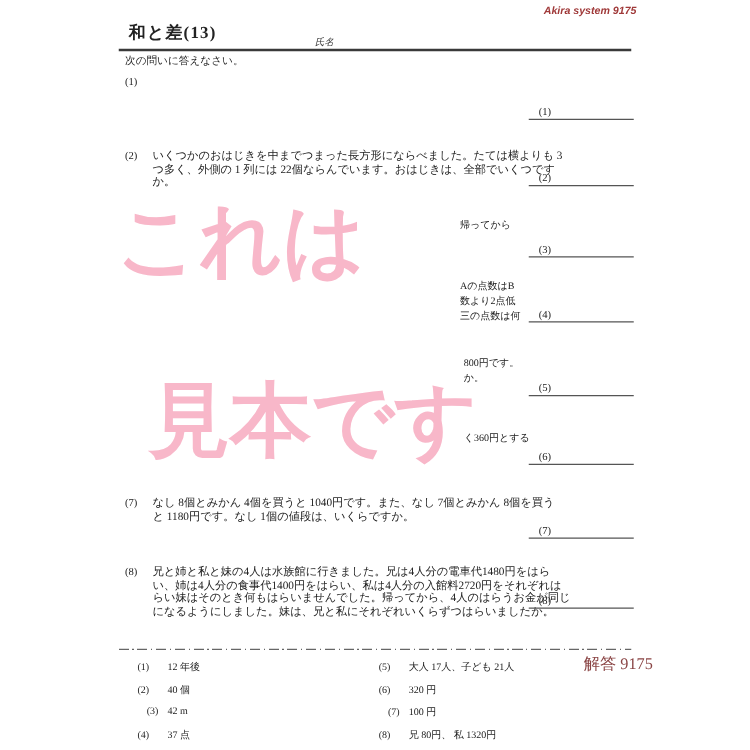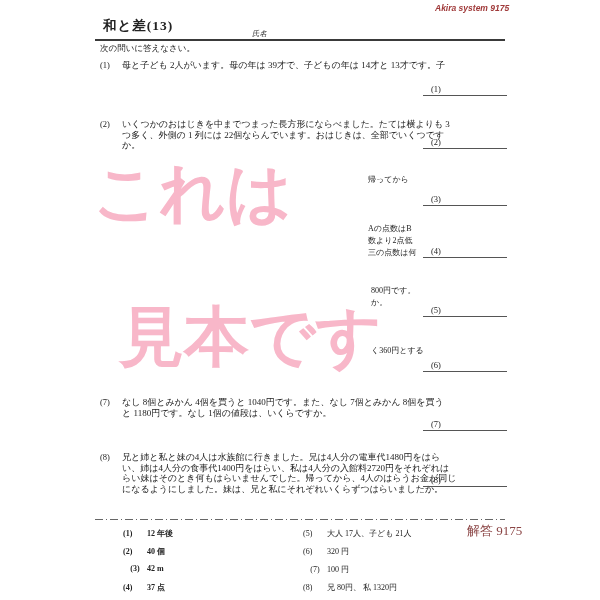--- a/index.html
+++ b/index.html
@@ -44,36 +44,35 @@
              font-weight:bold;color:#f8b7c9;font-size:65px;line-height:1;letter-spacing:0;}
   #w1{left:93px;top:160px;}
   #w2{left:91px;top:304px;margin-left:28px;}
 
   
   .cut-line{left:95px;top:519px;width:410px;height:1px;
     background:repeating-linear-gradient(to right,#666 0px,#666 8px,transparent 8px,transparent 11px,#666 11px,#666 12px,transparent 12px,transparent 15px);}
   .answer-brand{left:467px;top:522px;font-size:13px;color:#8a4444;}
   .akey-row{font-size:8px;white-space:nowrap;}
   .akey-row .anum{display:inline-block;width:24px;}
-  .colL{left:123px;font-weight:bold;} .colR{left:303px;}
+  .colL{left:110px;} .colR{left:303px;}
   .r0{top:528px;} .r1{top:546px;} .r2{top:564px;text-align:center;} .r3{top:582px;}
 </style>
 </head>
 <body>
 
 <div class="abs brand" style="color: rgb(160, 58, 58);">Akira system 9175</div>
 <div class="abs title">和と差(13)</div>
 <div class="abs name-label">氏名</div>
 <div class="abs header-rule"></div>
 <div class="abs instruction">次の問いに答えなさい。</div>
 
 <div class="abs problem" id="p1">
   <span class="pnum">(1)</span>
   <div class="plines">
-    <div>母と子ども 2人がいます。母の年は 39才で、子どもの年は 14才と 13才です。子</div>
   </div>
 </div>
 
 <div class="abs problem" id="p2">
   <span class="pnum">(2)</span>
   <div class="plines">
     <div>いくつかのおはじきを中までつまった長方形にならべました。たては横よりも 3</div>
     <div>つ多く、外側の 1 列には 22個ならんでいます。おはじきは、全部でいくつです</div>
     <div>か。</div>
   </div>

